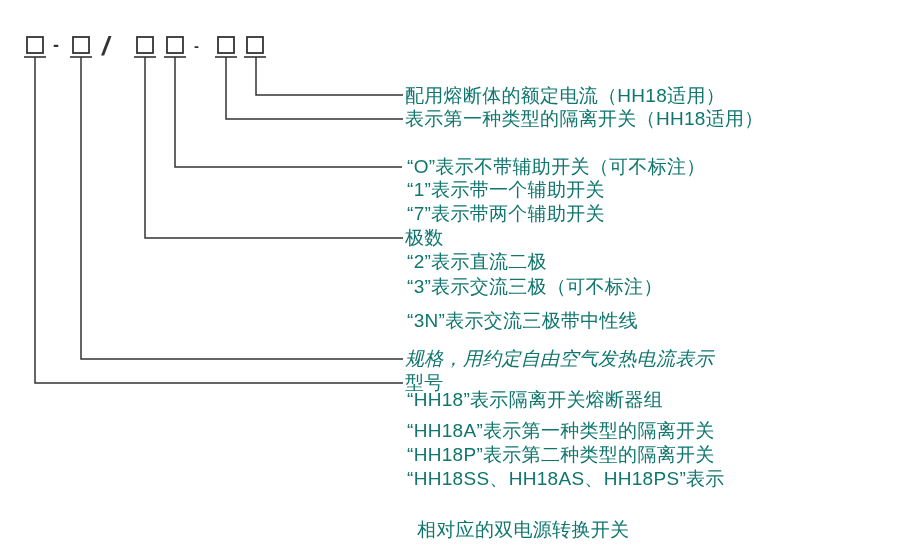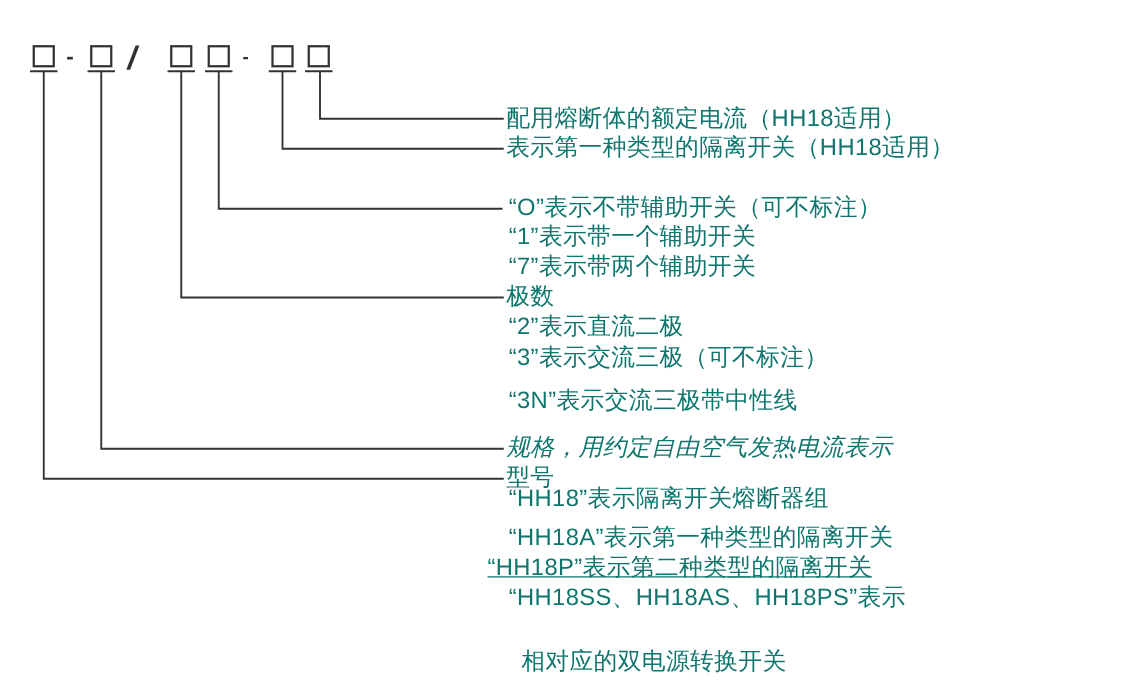--- a/index.html
+++ b/index.html
@@ -88,17 +88,17 @@
   <div class="row" style="left:407px; top:178px;">“1”表示带一个辅助开关</div>
   <div class="row" style="left:407px; top:202px;">“7”表示带两个辅助开关</div>
   <div class="row" style="left:405px; top:226px;">极数</div>
   <div class="row" style="left:407px; top:250px;">“2”表示直流二极</div>
   <div class="row" style="left:407px; top:275px;">“3”表示交流三极（可不标注）</div>
   <div class="row" style="left:407px; top:309px;">“3N”表示交流三极带中性线</div>
   <div class="row" style="left:405px; top:347px;font-style:italic;">规格，用约定自由空气发热电流表示</div>
   <div class="row" style="left:405px; top:371px;">型号</div>
   <div class="row" style="left:407px; top:377px;margin-top:11px;">“HH18”表示隔离开关熔断器组</div>
   <div class="row" style="left:407px; top:419px;">“HH18A”表示第一种类型的隔离开关</div>
-  <div class="row" style="left:390px; top:443px;text-decoration:underline;">“HH18P”表示第二种类型的隔离开关</div>
+  <div class="row" style="left:407px; top:443px;">“HH18P”表示第二种类型的隔离开关</div>
   <div class="row" style="left:407px; top:467px;">“HH18SS、HH18AS、HH18PS”表示</div>
   <div class="row" style="left:417px; top:491px;margin-top:27px;">相对应的双电源转换开关</div>
 
 </div>
 
 </body></html>

